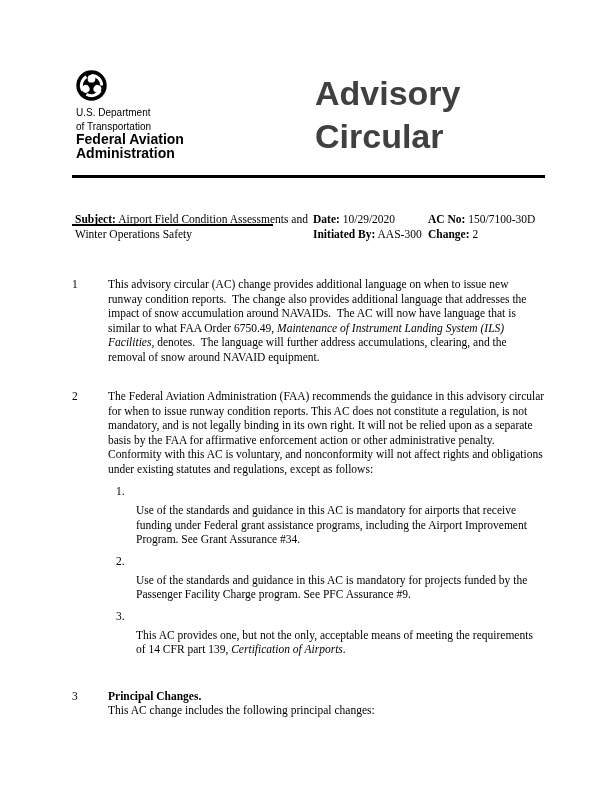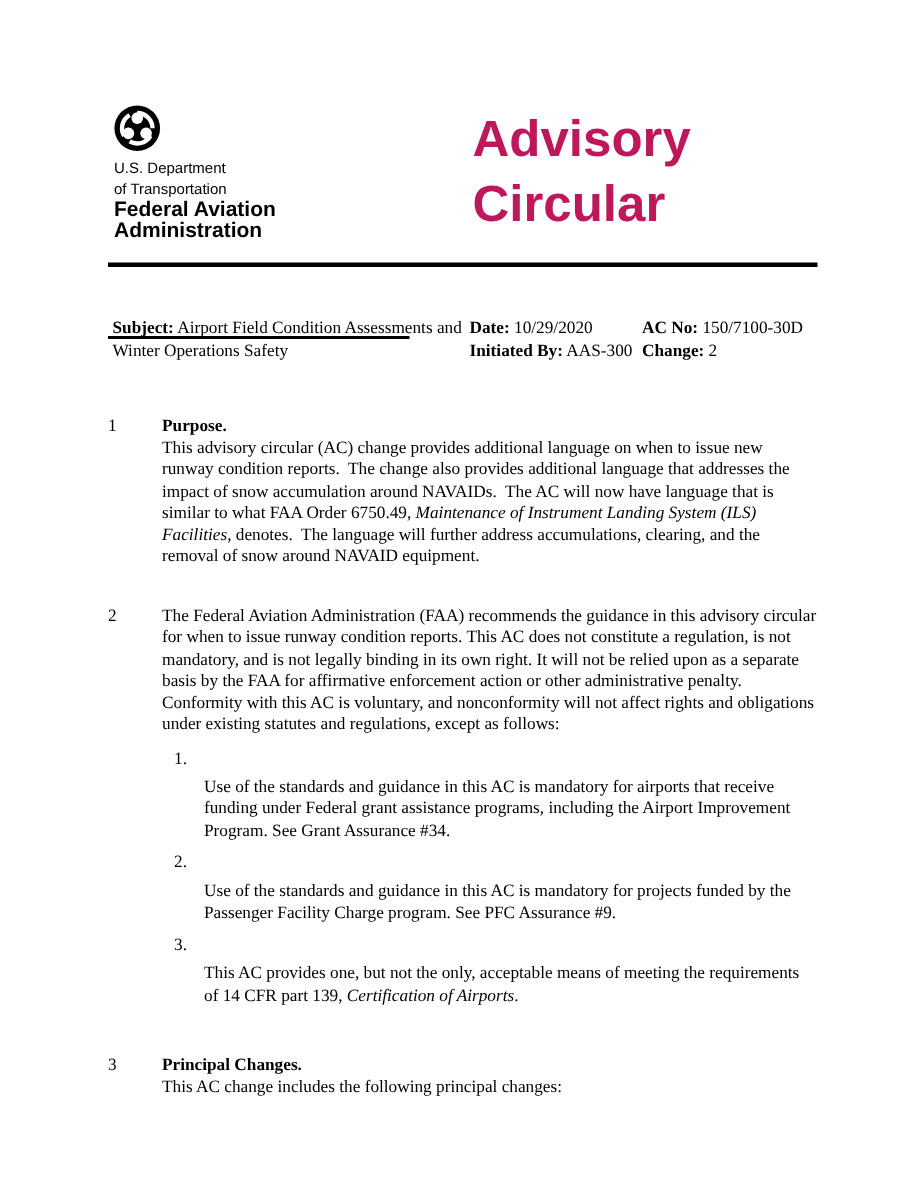--- a/index.html
+++ b/index.html
@@ -10,21 +10,21 @@
     font-family:"Liberation Serif", serif;
     overflow:hidden;
   }
   
   .agency { position:absolute; left:76px; top:70px; width:200px;
     font-family:"Liberation Sans", sans-serif; font-size:10px; line-height:13.5px; }
   .agency svg { display:block; margin-bottom:5px; }
   .agency .bold { font-weight:bold; font-size:14px; }
   .doc-title { position:absolute; left:315px; top:72px;
     font-family:"Liberation Sans", sans-serif; font-weight:bold;
-    font-size:34px; line-height:43px; letter-spacing:0px; color:#be185d; }
+    font-size:34px; line-height:43px; letter-spacing:0px; color:#404040; }
   .rule-full { position:absolute; left:72px; top:175px; width:473px; height:3px; background:#000; }
   
   .meta { position:absolute; left:75px; top:187px; width:472px;
     display:grid; grid-template-columns:238px 115px 1fr;
     font-size:11.5px; line-height:14.5px;margin-top:25px; }
   .meta .b { font-weight:bold; }
   .rule-short { position:absolute; left:72px; top:224px; width:201px; height:2px; background:#000; }
   
   .docbody { position:absolute; left:72px; top:277px; width:473px;
     font-size:11.5px; line-height:14.5px; }
@@ -95,21 +95,20 @@
     </div>
   </div>
 
   <div class="rule-short"></div>
 
   <main class="docbody">
 
     <section class="sec">
       <div>1</div>
       <div>
-        <h2 class="sec-heading">Purpose.</h2>
         <p class="para"><span>This advisory circular (AC) change provides additional language on when to issue new runway condition reports.  The change also provides additional language that addresses the impact of snow accumulation around NAVAIDs.  The AC will now have language that is similar to what FAA Order 6750.49, </span><span class="it">Maintenance of Instrument Landing System (ILS) Facilities</span><span>, denotes.  The language will further address accumulations, clearing, and the removal of snow around NAVAID equipment.</span></p>
       </div>
     </section>
 
     <section class="sec">
       <div>2</div>
       <div>
         <p class="para"><span>The Federal Aviation Administration (FAA) recommends the guidance in this advisory circular for when to issue runway condition reports. This AC does not constitute a regulation, is not mandatory, and is not legally binding in its own right. It will not be relied upon as a separate basis by the FAA for affirmative enforcement action or other administrative penalty. Conformity with this AC is voluntary, and nonconformity will not affect rights and obligations under existing statutes and regulations, except as follows:</span></p>
         <ol class="num-list">
           <li>

